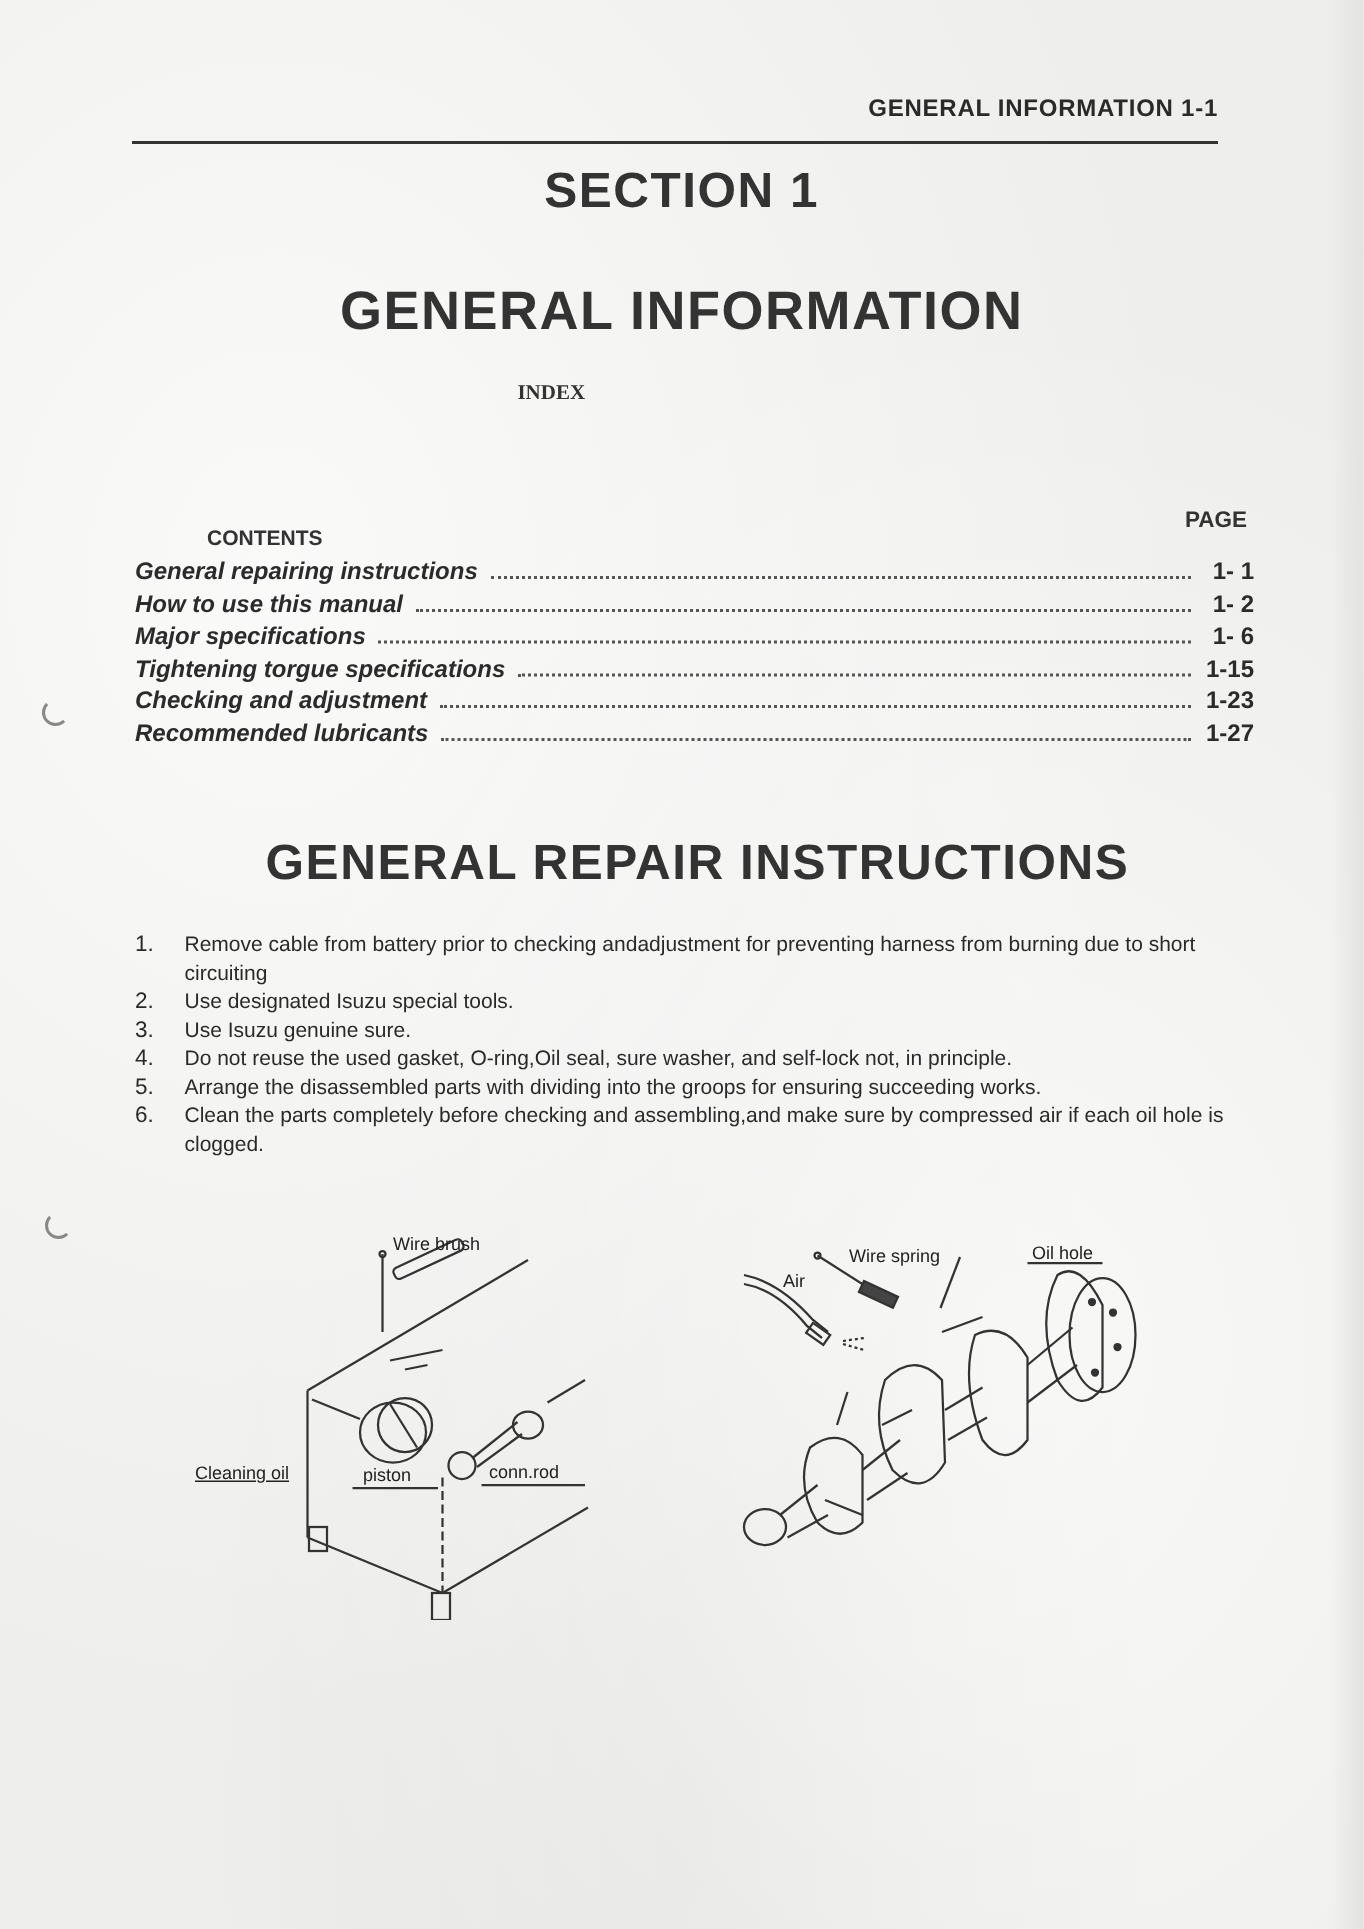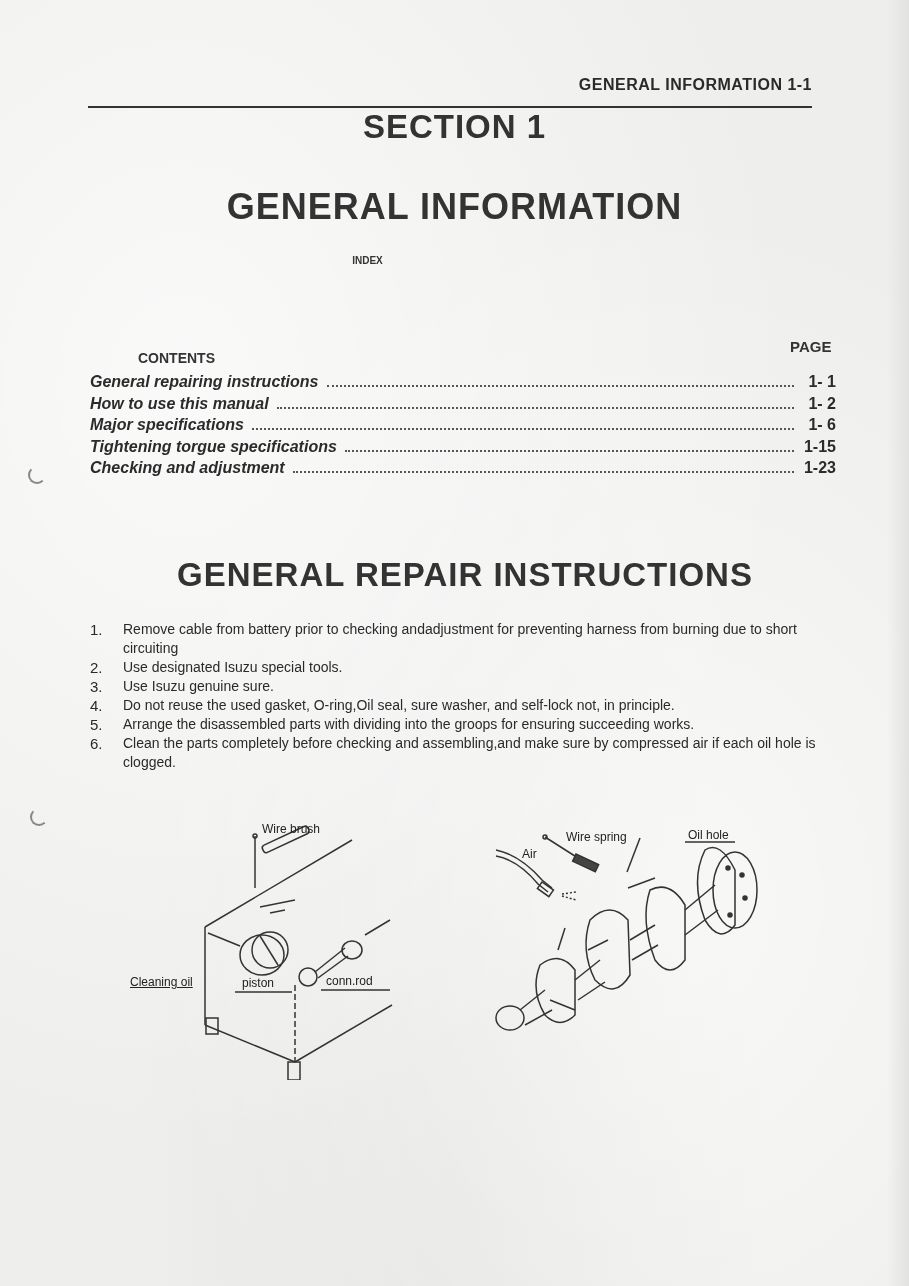--- a/index.html
+++ b/index.html
@@ -18,37 +18,36 @@
       radial-gradient(ellipse at 50% 95%, rgba(220,220,218,0.5), rgba(255,255,255,0) 50%),
       #eeeeec;
   }
   .right-edge {
     position: absolute; right: 0; top: 0; width: 22px; height: 1286px;
     background: linear-gradient(90deg, rgba(255,255,255,0), #e2e2e0);
   }
   .header {
     position: absolute; left: 88px; top: 62px; width: 724px; height: 32px;
     border-bottom: 2px solid #333;
-    margin-top: 12px;
   }
   .header-title {
     position: absolute; right: 0; top: 2px;
     font-weight: bold; font-size: 16px; letter-spacing: 0.5px; color: #2a2a2a;
   }
   .section-title {
     position: absolute; left: 0; width: 909px; top: 108px; text-align: center;
     font-weight: bold; font-size: 33px; color: #333; letter-spacing: 1px;
   }
   .gi-title {
     position: absolute; left: 0; width: 909px; top: 186px; text-align: center;
     font-weight: bold; font-size: 36px; color: #333; letter-spacing: 1px;
   }
   .index-title {
     position: absolute; left: 0; width: 735px; top: 255px; text-align: center;
-    font-weight: bold; font-size: 10px; color: #333;
+    font-weight: bold; font-size: 14px; color: #333; font-family: Liberation Serif, serif;
   }
   .contents-label {
     position: absolute; left: 138px; top: 350px;
     font-weight: bold; font-size: 14px; color: #333;
   }
   .page-label {
     position: absolute; left: 790px; top: 338px;
     font-weight: bold; font-size: 15px; color: #333;
   }
   .toc { position: absolute; left: 90px; top: 373px; width: 746px; }
@@ -113,20 +112,25 @@
     </div>
     <div class="toc-row">
       <span class="toc-label">Tightening torgue specifications</span>
       <span class="toc-dots"></span>
       <span class="toc-page">1-15</span>
     </div>
     <div class="toc-row">
       <span class="toc-label">Checking and adjustment</span>
       <span class="toc-dots"></span>
       <span class="toc-page">1-23</span>
+    </div>
+    <div class="toc-row">
+      <span class="toc-label">Recommended lubricants</span>
+      <span class="toc-dots"></span>
+      <span class="toc-page">1-27</span>
     </div>
   </div>
 
   <div class="gri-title">GENERAL REPAIR INSTRUCTIONS</div>
 
   <div class="instr">
     <div class="instr-item">
       <span class="instr-num">1.</span>
       <span class="instr-text">Remove cable from battery prior to checking andadjustment for preventing harness from burning due to short circuiting</span>
     </div>

